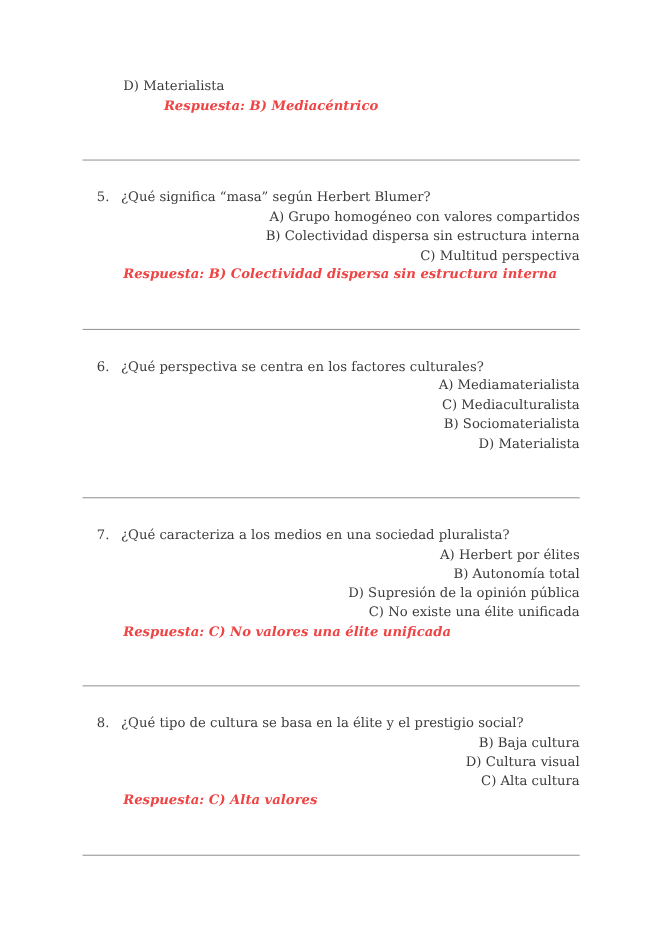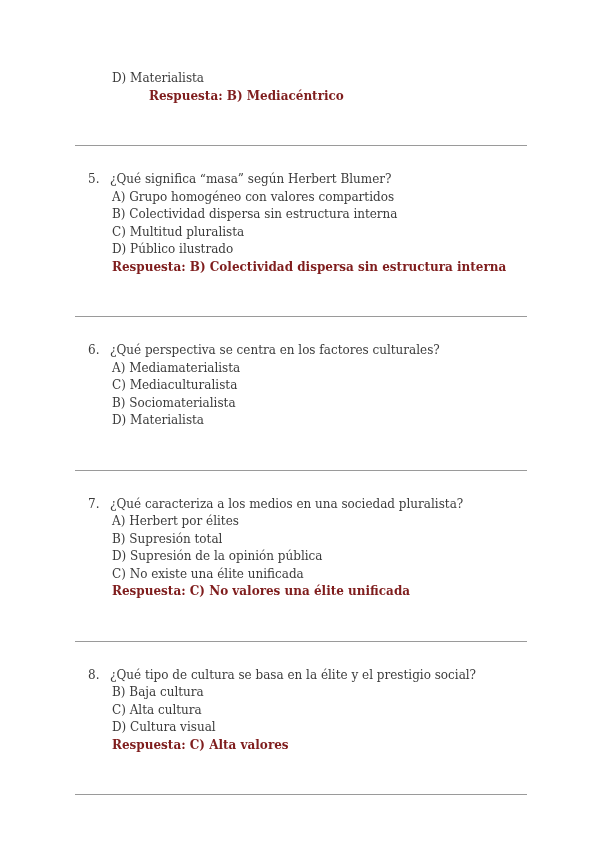--- a/index.html
+++ b/index.html
@@ -34,26 +34,28 @@
     position: relative;
     padding-left: 35px;
   }
   .q-num {
     position: absolute;
     left: 13px;
     top: 0;
   }
   .q-options {
     padding-left: 37px;
+    text-align: right;
   }
   .option-line { }
   .answer-line {
     padding-left: 37px;
     font-weight: bold;
-    color: #7f1d1d;
+    color: #ef4444;
+    font-style: italic;
   }
 </style>
 </head>
 <body>
 
 <div class="page">
 
   <div class="partial-block">
     <div class="option-line">D) Materialista</div>
     <div class="answer-line">Respuesta: B) Mediacéntrico</div>
@@ -62,22 +64,21 @@
   <hr class="divider">
 
   <div class="question-block">
     <div class="q-line">
       <span class="q-num">5.</span>
       <span class="q-text">¿Qué significa “masa” según Herbert Blumer?</span>
     </div>
     <div class="q-options">
       <div class="option-line">A) Grupo homogéneo con valores compartidos</div>
       <div class="option-line">B) Colectividad dispersa sin estructura interna</div>
-      <div class="option-line">C) Multitud pluralista</div>
-      <div class="option-line">D) Público ilustrado</div>
+      <div class="option-line">C) Multitud perspectiva</div>
     </div>
     <div class="answer-line">Respuesta: B) Colectividad dispersa sin estructura interna</div>
   </div>
 
   <hr class="divider">
 
   <div class="question-block">
     <div class="q-line">
       <span class="q-num">6.</span>
       <span class="q-text">¿Qué perspectiva se centra en los factores culturales?</span>
@@ -92,37 +93,37 @@
 
   <hr class="divider">
 
   <div class="question-block">
     <div class="q-line">
       <span class="q-num">7.</span>
       <span class="q-text">¿Qué caracteriza a los medios en una sociedad pluralista?</span>
     </div>
     <div class="q-options">
       <div class="option-line">A) Herbert por élites</div>
-      <div class="option-line">B) Supresión total</div>
+      <div class="option-line">B) Autonomía total</div>
       <div class="option-line">D) Supresión de la opinión pública</div>
       <div class="option-line">C) No existe una élite unificada</div>
     </div>
     <div class="answer-line">Respuesta: C) No valores una élite unificada</div>
   </div>
 
   <hr class="divider">
 
   <div class="question-block">
     <div class="q-line">
       <span class="q-num">8.</span>
       <span class="q-text">¿Qué tipo de cultura se basa en la élite y el prestigio social?</span>
     </div>
     <div class="q-options">
       <div class="option-line">B) Baja cultura</div>
+      <div class="option-line">D) Cultura visual</div>
       <div class="option-line">C) Alta cultura</div>
-      <div class="option-line">D) Cultura visual</div>
     </div>
     <div class="answer-line">Respuesta: C) Alta valores</div>
   </div>
 
   <hr class="divider">
 
 </div>
 
 </body></html>

